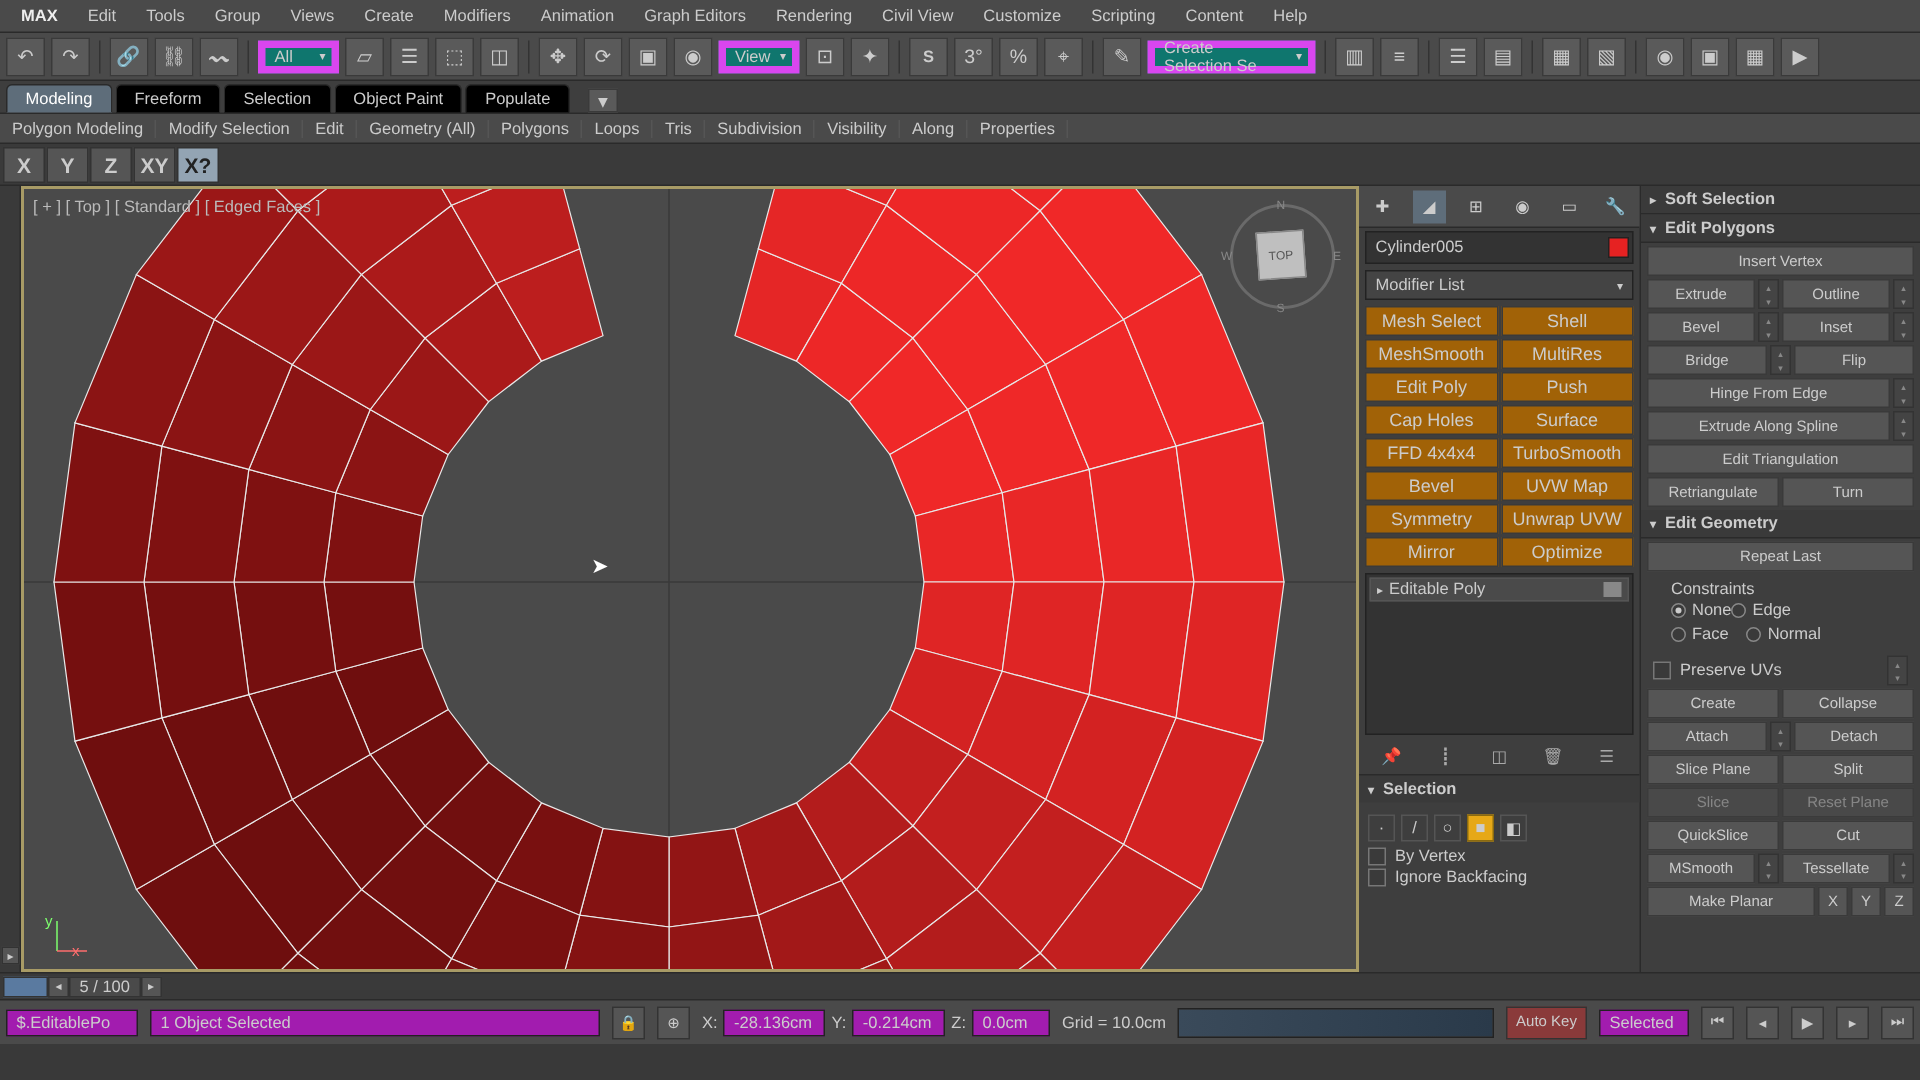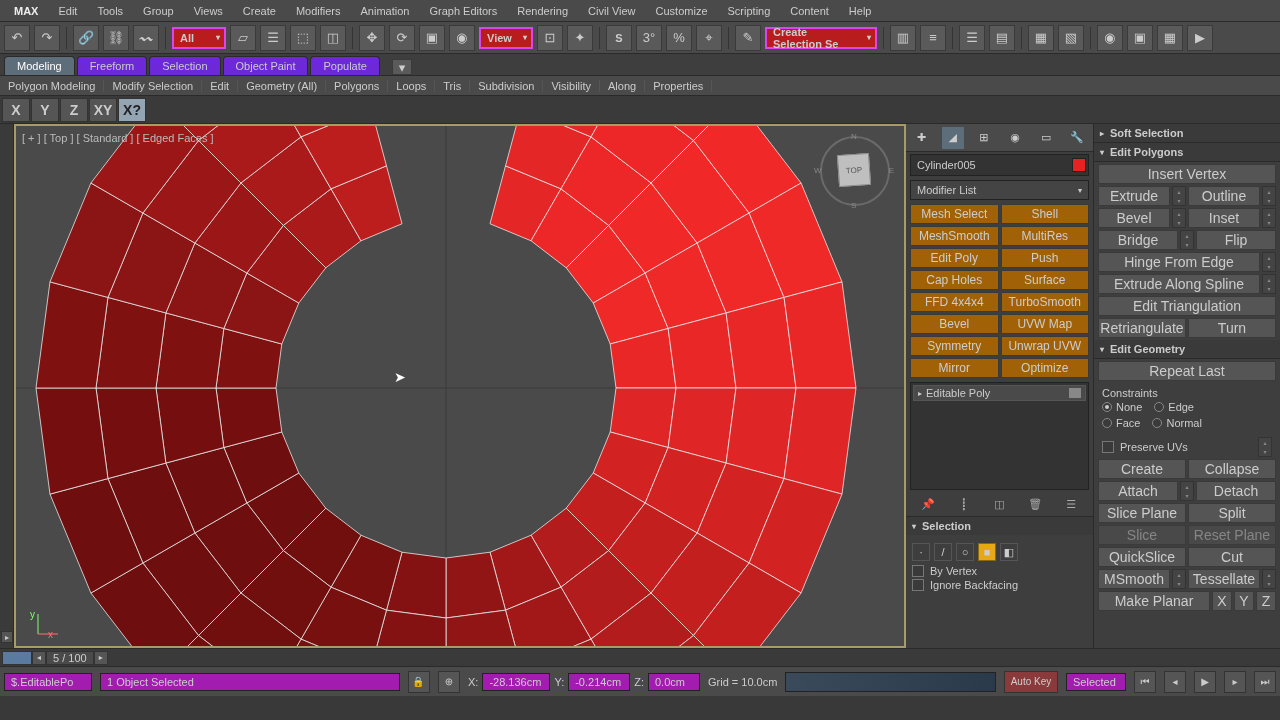--- a/index.html
+++ b/index.html
@@ -2,24 +2,24 @@
 <html><head>
 <meta charset="utf-8">
 <style>
 * { margin:0; padding:0; box-sizing:border-box; font-family:"Segoe UI",Tahoma,sans-serif; font-size:11px; user-select:none; }
 body { background:#393939; color:#ccc; width:1280px; height:720px; overflow:hidden; position:relative; }
 .menubar { background:#4a4a4a; height:22px; display:flex; align-items:center; padding:0 4px; border-bottom:1px solid #2a2a2a; }
 .menubar span { padding:0 10px; cursor:default; }
 .menubar .max { font-weight:bold; color:#eee; }
 .toolbar { background:#4a4a4a; height:32px; display:flex; align-items:center; gap:4px; padding:0 4px; border-bottom:1px solid #2a2a2a; }
 .tbtn { width:26px; height:26px; background:#5a5a5a; border:1px solid #3a3a3a; display:flex; align-items:center; justify-content:center; color:#ccc; font-size:13px; }
-.tdrop { height:22px; background:#b91c1c; border:2px solid #d946ef; color:#ccc; padding:0 18px 0 6px; display:flex; align-items:center; position:relative;font-weight:bold; }
+.tdrop { height:22px; background:#0f766e; border:5px solid #d946ef; color:#ccc; padding:0 18px 0 6px; display:flex; align-items:center; position:relative; }
 .tdrop::after { content:"▾"; position:absolute; right:4px; font-size:8px; }
 .tabstrip { background:#3e3e3e; height:22px; display:flex; align-items:flex-end; padding:0 4px; border-bottom:1px solid #2a2a2a; }
-.tab { padding:3px 12px; background:#6d28d9; border:1px solid #2a2a2a; border-bottom:none; margin-right:2px; border-radius:4px 4px 0 0; }
+.tab { padding:3px 12px; background:#000000; border:1px solid #2a2a2a; border-bottom:none; margin-right:2px; border-radius:4px 4px 0 0; }
 .tab.active { background:#5e6d7a; color:#fff; }
 .ribbonrow { background:#4a4a4a; height:20px; display:flex; align-items:center; border-bottom:1px solid #2a2a2a; }
 .ribbonrow span { padding:0 8px; border-right:1px solid #555; }
 .axisbar { background:#3a3a3a; height:28px; display:flex; align-items:center; padding:2px; border-bottom:1px solid #2a2a2a; }
 .axisbtn { width:28px; height:24px; background:#555; border:1px solid #333; display:flex; align-items:center; justify-content:center; font-weight:bold; font-size:14px; margin-right:1px; }
 .axisbtn.act { background:#93a4b3; color:#222; }
 .mainrow { display:flex; height:524px; }
 .left-strip { width:14px; background:#3a3a3a; border-right:1px solid #2a2a2a; display:flex; flex-direction:column; justify-content:flex-end; padding-bottom:4px; }
 .expand-btn { width:12px; height:12px; background:#555; border:1px solid #333; margin:1px; display:flex; align-items:center; justify-content:center; font-size:8px; }
 .viewport { flex: 0 0 892px; background:#4a4a4a; border:2px solid #a89b66; position:relative; overflow:hidden; }
@@ -55,25 +55,25 @@
 .rollbody { padding:4px 6px; }
 .selicons { display:flex; gap:4px; align-items:center; margin:4px 0; }
 .selicons div { width:18px; height:18px; border:1px solid #555; display:flex; align-items:center; justify-content:center; }
 .selicons .act { background:#e6a817; border-color:#8a6a10; }
 .chk { display:flex; align-items:center; gap:6px; margin:2px 0; }
 .chk .box { width:12px; height:12px; border:1px solid #777; background:#3a3a3a; }
 .sidepanel { flex:0 0 186px; background:#3e3e3e; overflow-y:hidden; }
 .sphdr { background:#3a3a3a; padding:3px 6px; display:flex; align-items:center; gap:6px; border-bottom:1px solid #2a2a2a; font-weight:bold; }
 .sphdr .tri { font-size:8px; }
 .spbtn-row { display:flex; gap:2px; margin:2px 4px; }
-.spbtn { flex:1; height:20px; background:#555; border:1px solid #3a3a3a; display:flex; align-items:center; justify-content:center; font-size:14px; }
+.spbtn { flex:1; height:20px; background:#555; border:1px solid #3a3a3a; display:flex; align-items:center; justify-content:center; font-size:10px; }
 .spbtn.full { width:100%; }
 .spinbox { width:14px; height:20px; background:#444; border:1px solid #333; display:flex; flex-direction:column; }
 .spinbox div { flex:1; display:flex; align-items:center; justify-content:center; font-size:6px; color:#888; }
-.constraint-grp { padding:4px 8px; }
+.constraint-grp { padding:4px 8px;margin-left:12px; }
 .radio-row { display:flex; align-items:center; gap:4px; margin:2px 0; }
 .radio-row .r { width:10px; height:10px; border:1px solid #888; border-radius:50%; background:#3a3a3a; display:flex; align-items:center; justify-content:center; }
 .radio-row .r.on::after { content:""; width:4px; height:4px; background:#ccc; border-radius:50%; }
 .timebar { height:18px; background:#3a3a3a; display:flex; align-items:center; border-top:1px solid #2a2a2a; padding:0 2px; }
 .timebar .sl { width:30px; height:14px; background:#5a7aa0; border:1px solid #333; }
 .timebar .track { flex:1; margin:0 4px; position:relative; display:flex; align-items:center; }
 .timebar .btn { width:14px; height:14px; background:#555; border:1px solid #333; display:flex; align-items:center; justify-content:center; font-size:8px; }
 .timebar .lbl { background:#4a4a4a; padding:0 6px; border:1px solid #333; }
 .statusbar { height:30px; background:#4a4a4a; display:flex; align-items:center; border-top:1px solid #2a2a2a; gap:8px; padding:0 4px; }
 .statusbar .field { background:#a21caf; border:1px solid #222; padding:2px 6px; height:18px; display:flex; align-items:center; }
@@ -453,21 +453,21 @@
       </div>
     <div class="sphdr">
         <span class="tri">▾</span>
         <span>Edit Geometry</span>
       </div>
     <div class="spbtn-row">
         <div class="spbtn full">Repeat Last</div>
       </div>
     <div class="constraint-grp">
       <div>Constraints</div>
-      <div style="display:flex;gap:12px">
+      <div style="display:flex;">
         <div class="radio-row">
             <div class="r on"></div>
             <span>None</span>
           </div>
         <div class="radio-row">
             <div class="r"></div>
             <span>Edge</span>
           </div>
       </div>
       <div style="display:flex;gap:12px">

